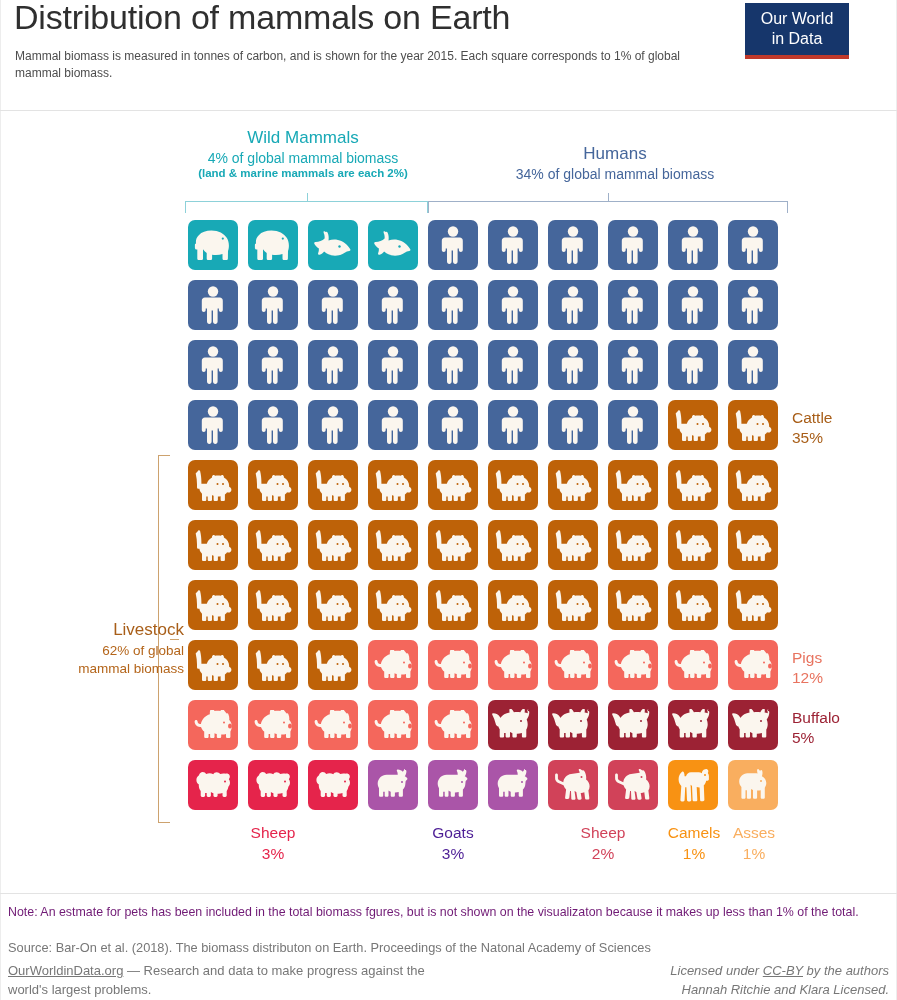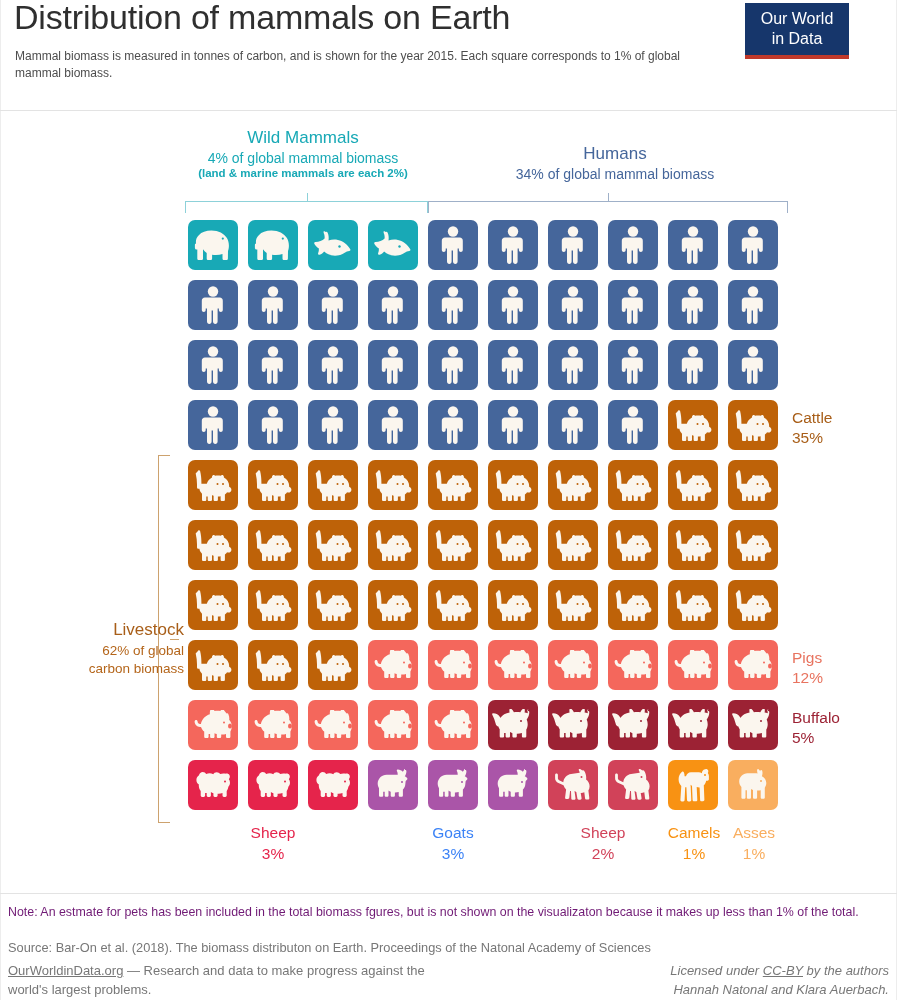--- a/index.html
+++ b/index.html
@@ -118,21 +118,21 @@
       <span class="stem"></span>
     </div>
 
   <div class="br-live">
       <span class="stem"></span>
     </div>
   <div class="live-label">
     <div class="lname">Livestock</div>
     <div class="lsub">
       <span>62% of global</span><br>
-      <span>carbon biomass</span>
+      <span>mammal biomass</span>
     </div>
   </div>
 
   <div class="grid" id="grid">
       <div class="row">
         <div class="cell" title="Wild land mammals" style="left: 0px; top: 0px; background: rgb(24, 169, 182);">
           <span>
             <svg width="40" height="33" viewBox="0 0 40 33" fill="#fbf6ee">
               <path d="M5.8 6.2C8.6 3 13 1.5 18.5 1.5c7 0 12.6 3 15.4 7.6 1.4 2.3 2 5 2 7.6 0 2.2-.4 4-.9 5.4l-.1 7.4c0 .9-.7 1.6-1.6 1.6h-2.2c-.9 0-1.6-.7-1.6-1.6v-4.6c-1.9.7-4.1 1.1-6.6 1.1-1.3 0-2.6-.1-3.8-.3v3.8c0 .9-.7 1.6-1.6 1.6h-2.2c-.9 0-1.6-.7-1.6-1.6v-5.6c-1.5-1-2.8-2.3-3.7-3.7v9.3c0 .9-.7 1.6-1.6 1.6H5.9c-.9 0-1.6-.7-1.6-1.6V18.1c-.9-1.6-1.4-3.4-1.4-5.3 0-2.5.9-4.8 2.9-6.6zm-.7 10.4v2.3c0 .9-.7 1.6-1.6 1.6S1.9 19.8 1.9 19v-3.2c0-.8.6-1.4 1.4-1.4.9 0 1.6.7 1.6 1.6v.6z"></path>
               <circle cx="29.8" cy="9.6" r="1.1" fill="#18a9b6"></circle>
@@ -1000,30 +1000,30 @@
     </div>
 
   <div id="rlabels">
       <div class="rlabel" style="top: 408px; color: rgb(168, 94, 24);"><span>Cattle</span><span class="pct">35%</span></div>
       <div class="rlabel" style="top: 648px; color: rgb(232, 115, 95);"><span>Pigs</span><span class="pct">12%</span></div>
       <div class="rlabel" style="top: 708px; color: rgb(156, 34, 52);"><span>Buffalo</span><span class="pct">5%</span></div>
     </div>
 
   <div id="blabels">
       <div class="blabel" style="left: 188px; width: 170px; color: rgb(229, 36, 75);"><span>Sheep</span><span class="pct">3%</span></div>
-      <div class="blabel" style="left: 368px; width: 170px; color: #3b82f6;"><span>Goats</span><span class="pct">3%</span></div>
+      <div class="blabel" style="left: 368px; width: 170px; color: #4c1d95;"><span>Goats</span><span class="pct">3%</span></div>
       <div class="blabel" style="left: 548px; width: 110px; color: rgb(209, 66, 89);"><span>Sheep</span><span class="pct">2%</span></div>
       <div class="blabel" style="left: 663px; width: 62px; color: rgb(248, 146, 19);"><span>Camels</span><span class="pct">1%</span></div>
       <div class="blabel" style="left: 723px; width: 62px; color: rgb(249, 174, 95);"><span>Asses</span><span class="pct">1%</span></div>
     </div>
 
   <div class="hr-bot"></div>
   <div class="note">Note: An estmate for pets has been included in the total biomass fgures, but is not shown on the visualizaton because it makes up less than 1% of the total.</div>
   <div class="source">Source: Bar-On et al. (2018). The biomass distributon on Earth.   Proceedings of the Natonal Academy of Sciences</div>
   <div class="foot-l">
     <a class="ulink" href="#">OurWorldinData.org</a><span> — Research and data to make progress against the world's largest problems.</span>
   </div>
   <div class="foot-r">
     <span>Licensed under </span><a class="ulink" href="#">CC-BY</a><span> by the authors</span><br>
-    <span>Hannah Natonal and Klara Auerbach.</span>
+    <span>Hannah Ritchie and Klara Licensed.</span>
   </div>
 
 </div>
 
 </body></html>

